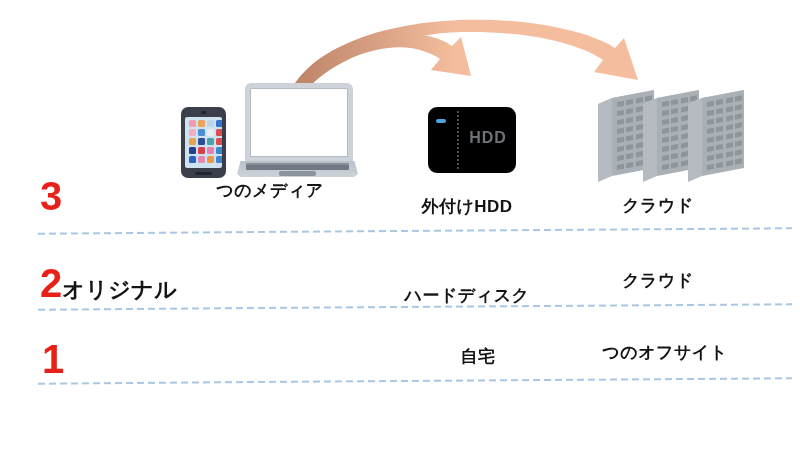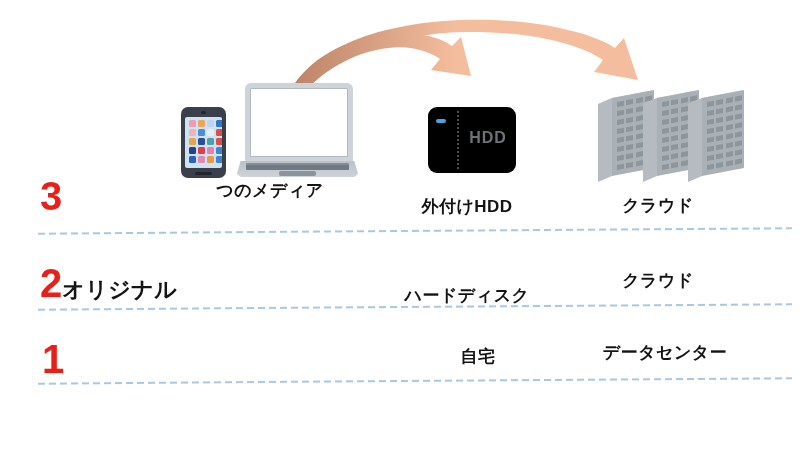--- a/index.html
+++ b/index.html
@@ -173,15 +173,15 @@
   <div class="cell" style="left:190px; top:181px;">
     <div>つのメディア</div>
   </div>
   <div class="cell" style="left:387px; top:197px;">外付けHDD</div>
   <div class="cell" style="left:578px; top:196px;">クラウド</div>
 
   <div class="cell" style="left:387px; top:270px;margin-top:16px;">ハードディスク</div>
   <div class="cell" style="left:578px; top:271px;">クラウド</div>
 
   <div class="cell" style="left:398px; top:347px;">自宅</div>
-  <div class="cell" style="left:585px; top:343px;">データセンター</div>
+  <div class="cell" style="left:585px; top:343px;">つのオフサイト</div>
 
 </div>
 
 </body></html>

